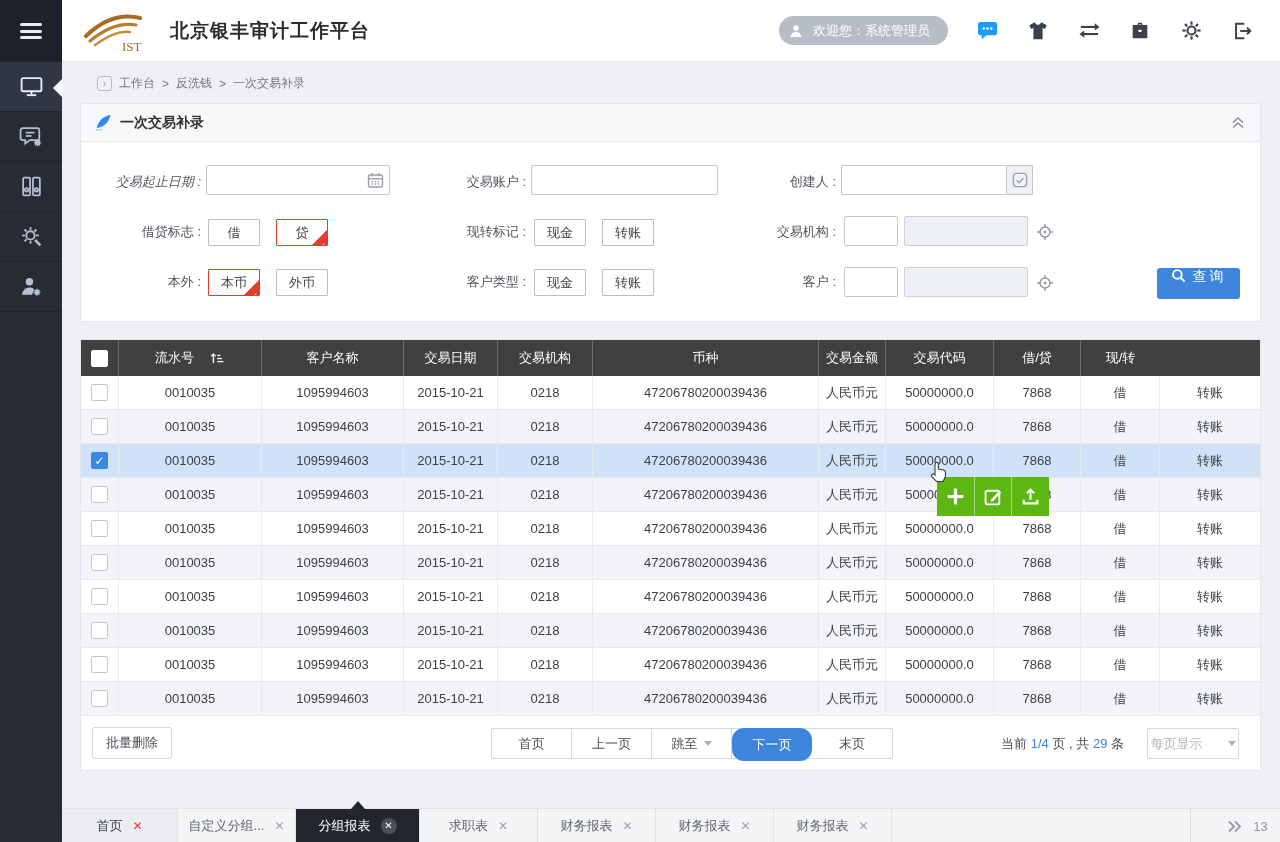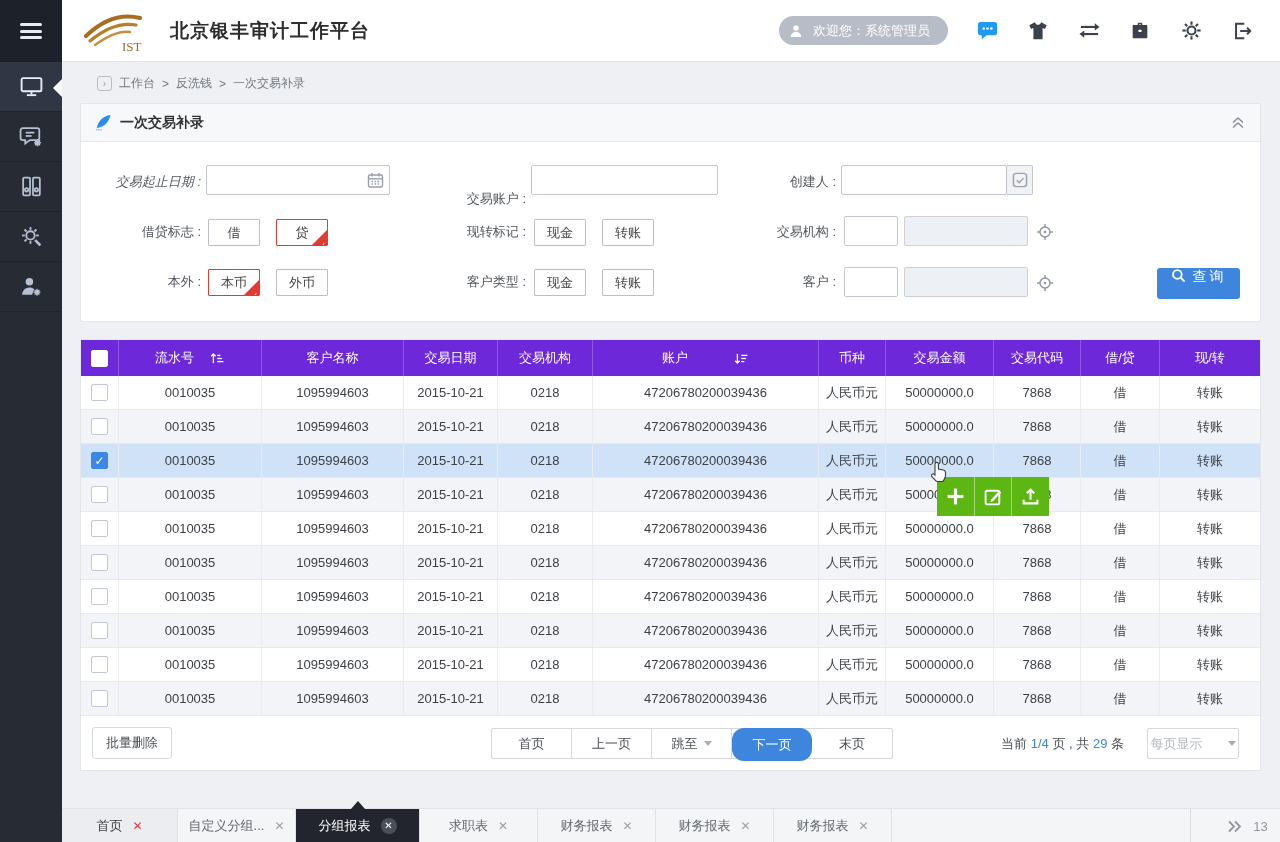--- a/index.html
+++ b/index.html
@@ -43,21 +43,21 @@
   .toggle { position:relative; width:52px; height:27px; line-height:25px; text-align:center; border:1px solid #b9bec7; background:#fff; color:#444; font-size:13px; cursor:pointer; border-radius:1px; overflow:hidden; }
   .toggle.selected { border-color:#e23b30; }
   .toggle.selected::after { content:""; position:absolute; right:0; bottom:0; border-left:15px solid transparent; border-bottom:15px solid #e23b30; }
   .toggle.selected::before { content:"\2713"; position:absolute; right:1px; bottom:-6px; color:#fff; font-size:9px; z-index:2; line-height:normal; }
   .crosshair { position:absolute; cursor:pointer; }
   #search-btn { position:absolute; left:1076px; top:164px; width:83px; height:31px; background:#3e86dd; border-radius:3px; color:#fff; display:flex; align-items:flex-start; justify-content:center; gap:7px; font-size:14px; letter-spacing:3px; cursor:pointer; }
 
   
   #table-panel { position:absolute; left:80px; top:339px; width:1181px; height:432px; background:#fff; border:1px solid #e2e5ea; }
   .grid-row { display:grid; grid-template-columns:38px 143px 142px 94px 95px 226px 67px 108px 87px 79px 100px; }
-  #thead { background:#6d28d9; height:36px; color:#fff; }
+  #thead { background:#404040; height:36px; color:#fff; }
   #thead .th { display:flex; align-items:center; justify-content:center; font-size:13px; border-right:1px solid rgba(255,255,255,0.22); cursor:pointer; }
   #thead .th:last-child { border-right:none; }
   #thead .th svg { margin-left:14px; }
   #thead .th.wide-sort svg { margin-left:44px; }
   .tr { height:34px; background:#fff; }
   .tr.even { background:#f2f4f7; }
   .tr.selected { background:#cfe2f8; }
   .td { display:flex; align-items:center; justify-content:center; font-size:13px; color:#3c4045; border-right:1px solid #e9ebef; border-bottom:1px solid #e6e9ed; overflow:hidden; white-space:nowrap; }
   .td:last-child { border-right:none; }
   .cb { width:17px; height:17px; border:1px solid #c3c7cf; border-radius:2px; background:#fff; display:flex; align-items:center; justify-content:center; font-size:12px; color:#fff; cursor:pointer; }
@@ -259,21 +259,21 @@
   <input class="f-input" style="left: 125px; top: 61px; width: 184px;" value="">
   <svg class="icon-in-input" style="left:286px;top:68px;" width="17" height="17" viewBox="0 0 17 17" fill="none" stroke="#9aa0a8" stroke-width="1.4">
       <rect x="1.5" y="3" width="14" height="12" rx="1.5"></rect>
       <line x1="5" y1="1" x2="5" y2="4.6"></line>
       <line x1="12" y1="1" x2="12" y2="4.6"></line>
       <line x1="1.5" y1="6.8" x2="15.5" y2="6.8"></line>
       <line x1="4.5" y1="9.5" x2="12.5" y2="9.5" stroke-dasharray="1.5 1.5"></line>
       <line x1="4.5" y1="12" x2="12.5" y2="12" stroke-dasharray="1.5 1.5"></line>
     </svg>
 
-  <span class="f-label" style="left:315px;top:86px;">交易账户 :</span>
+  <span class="f-label" style="left:315px;top:69px;">交易账户 :</span>
   <input class="f-input" style="left: 450px; top: 61px; width: 187px;" value="">
 
   <span class="f-label" style="left:625px;top:69px;">创建人 :</span>
   <input class="f-input" style="left: 760px; top: 61px; width: 166px;" value="">
   <span class="attach-btn" style="left:926px;top:61px;">
     <svg width="16" height="16" viewBox="0 0 17 17" fill="none" stroke="#9aa0a8" stroke-width="1.5">
         <rect x="1.5" y="1.5" width="14" height="14" rx="3"></rect>
         <path d="M5 8.7l2.6 2.6 4.6-4.8"></path>
       </svg>
   </span>
@@ -356,30 +356,20 @@
       </div>
       <div class="th">
         <span>客户名称</span>
       </div>
       <div class="th">
         <span>交易日期</span>
       </div>
       <div class="th">
         <span>交易机构</span>
       </div>
-      <div class="th wide-sort">
-        <span>账户</span>
-        <svg width="17" height="17" viewBox="0 0 22 22" fill="none" stroke="#fff" stroke-width="1.7">
-          <path d="M7 5v11.5"></path>
-          <path d="M4.2 14L7 16.8 9.8 14"></path>
-          <line x1="12" y1="7" x2="20" y2="7"></line>
-          <line x1="12" y1="11" x2="18" y2="11"></line>
-          <line x1="12" y1="15" x2="16" y2="15"></line>
-        </svg>
-      </div>
       <div class="th">
         <span>币种</span>
       </div>
       <div class="th">
         <span>交易金额</span>
       </div>
       <div class="th">
         <span>交易代码</span>
       </div>
       <div class="th">

